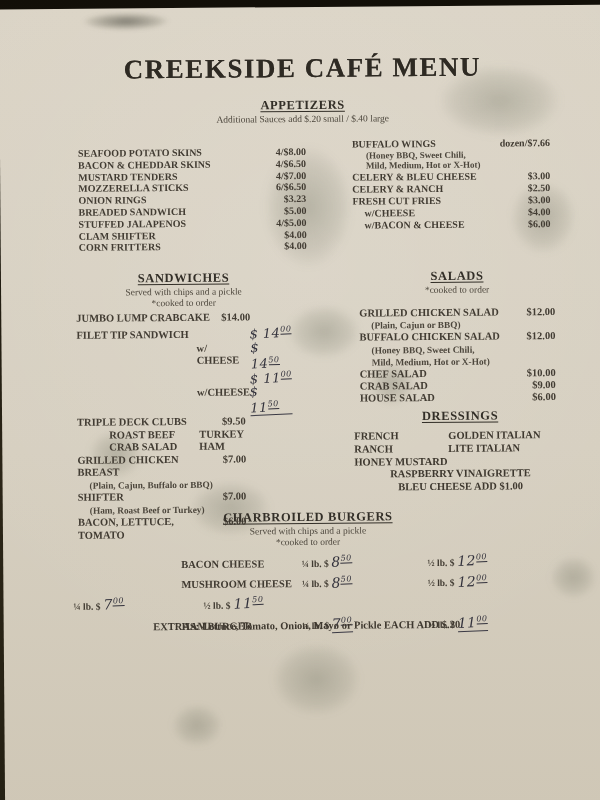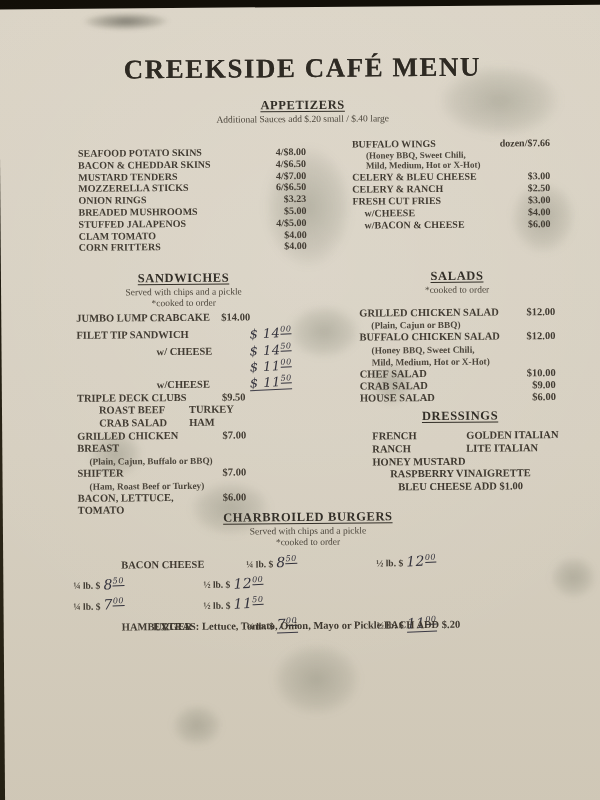--- a/index.html
+++ b/index.html
@@ -24,33 +24,33 @@
   .snote{font-size:9.5px;text-align:center;color:#4c463c;margin-top:1px}
   .list .mrow{display:flex;align-items:baseline;font-weight:bold;font-size:10px;color:#423c33}
   .app-left .mrow,.app-right .mrow{line-height:11.8px}
   .app-right .mrow{line-height:12.2px}
   .mrow .price{margin-left:auto;white-space:nowrap}
   .mrow.ind .iname{margin-left:12px}
   .subline{font-size:9px;line-height:10.2px;margin-left:14px;color:#4c463c;font-weight:bold}
   .sand-list .mrow,.salad-list .mrow{font-size:10.5px;line-height:12.6px}
   .salad-list .mrow{line-height:12.2px}
   .sand-list .price{margin-left:auto;width:70px;text-align:left}
-  .sand-list .mrow.ind .iname{margin-left:80px}
+  .sand-list .mrow.ind .iname{margin-left:120px}
   .sand-list .subline,.salad-list .subline{font-size:9.3px;line-height:12.2px;margin-left:12px}
   .sub2{display:flex;font-weight:bold;font-size:10.5px;line-height:12.6px;color:#423c33}
-  .sub2 .s2a{margin-left:22px;width:90px}
+  .sub2 .s2a{margin-left:32px;width:90px}
   .hw{font-family:"DejaVu Serif",serif;font-style:italic;color:#33323c;font-size:13px;
     letter-spacing:0.5px;display:inline-block;transform:rotate(-2deg);font-weight:normal}
   .hw sup{font-size:8px;vertical-align:super;border-bottom:1px solid #33323c;font-style:italic}
   .uline{border-bottom:1.3px solid #3a3944;padding-bottom:0.5px}
   .dress-row{display:flex;font-weight:bold;font-size:10.5px;line-height:12.8px;color:#3e382f}
-  .dress-row .s2a{margin-left:18px;width:94px}
+  .dress-row .s2a{margin-left:0;width:94px}
   .dress-extra{text-align:center;font-weight:bold;font-size:10.5px;line-height:12.8px;color:#3e382f}
   .brow{display:flex;align-items:baseline;font-weight:bold;font-size:10.5px;line-height:15px;color:#413b32}
-  .bname{margin-left:48px;width:125px}
+  .bname{margin-left:108px;width:125px}
   .bcell{width:120px}
   .bcell+.bcell{margin-left:10px}
   .blabel{font-size:9.5px;margin-right:3px}
   .bcell .hw{font-size:14px}
   .extras{position:absolute;left:0;right:0;text-align:center;font-weight:bold;font-size:10.5px;color:#3e382f}
 </style>
 </head>
 <body>
 
 <div class="photo">
@@ -89,29 +89,29 @@
         </div>
         <div class="mrow">
           <span class="iname">MOZZERELLA STICKS</span>
           <span class="price">6/$6.50</span>
         </div>
         <div class="mrow">
           <span class="iname">ONION RINGS</span>
           <span class="price">$3.23</span>
         </div>
         <div class="mrow">
-          <span class="iname">BREADED MUSHROOMS</span>
+          <span class="iname">BREADED SANDWICH</span>
           <span class="price">$5.00</span>
         </div>
         <div class="mrow">
           <span class="iname">STUFFED JALAPENOS</span>
           <span class="price">4/$5.00</span>
         </div>
         <div class="mrow">
-          <span class="iname">CLAM TOMATO</span>
+          <span class="iname">CLAM SHIFTER</span>
           <span class="price">$4.00</span>
         </div>
         <div class="mrow">
           <span class="iname">CORN FRITTERS</span>
           <span class="price">$4.00</span>
         </div>
       </div>
     <div class="sec list app-right" style="top:132px;left:352px;width:198px">
         <div class="mrow">
           <span class="iname">BUFFALO WINGS</span>
@@ -249,20 +249,21 @@
       <div class="shead">CHARBROILED BURGERS</div>
       <div class="snote">Served with chips and a pickle</div>
       <div class="snote">*cooked to order</div>
       <div style="margin-top:4px">
           <div class="brow">
             <span class="bname">BACON CHEESE</span>
             <span class="bcell"><span class="blabel">¼ lb. $</span><span class="hw"><span class="hw-main">8</span><sup>50</sup></span></span>
             <span class="bcell"><span class="blabel">½ lb. $</span><span class="hw"><span class="hw-main">12</span><sup>00</sup></span></span>
           </div>
           <div class="brow">
+            <span class="bname">MUSHROOM CHEESE</span>
             <span class="bcell"><span class="blabel">¼ lb. $</span><span class="hw"><span class="hw-main">8</span><sup>50</sup></span></span>
             <span class="bcell"><span class="blabel">½ lb. $</span><span class="hw"><span class="hw-main">12</span><sup>00</sup></span></span>
           </div>
           <div class="brow">
             <span class="bcell"><span class="blabel">¼ lb. $</span><span class="hw"><span class="hw-main">7</span><sup>00</sup></span></span>
             <span class="bcell"><span class="blabel">½ lb. $</span><span class="hw"><span class="hw-main">11</span><sup>50</sup></span></span>
           </div>
           <div class="brow">
             <span class="bname">HAMBURGER</span>
             <span class="bcell"><span class="blabel">¼ lb. $</span><span class="hw uline"><span class="hw-main">7</span><sup>00</sup></span></span>

